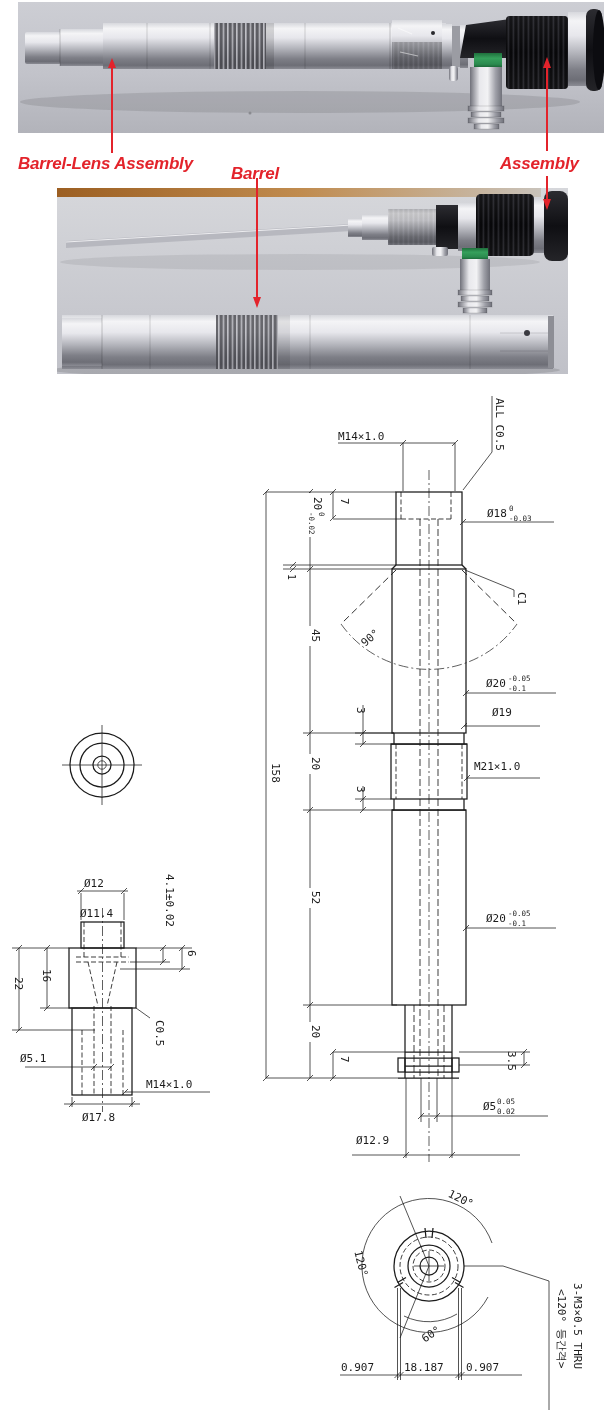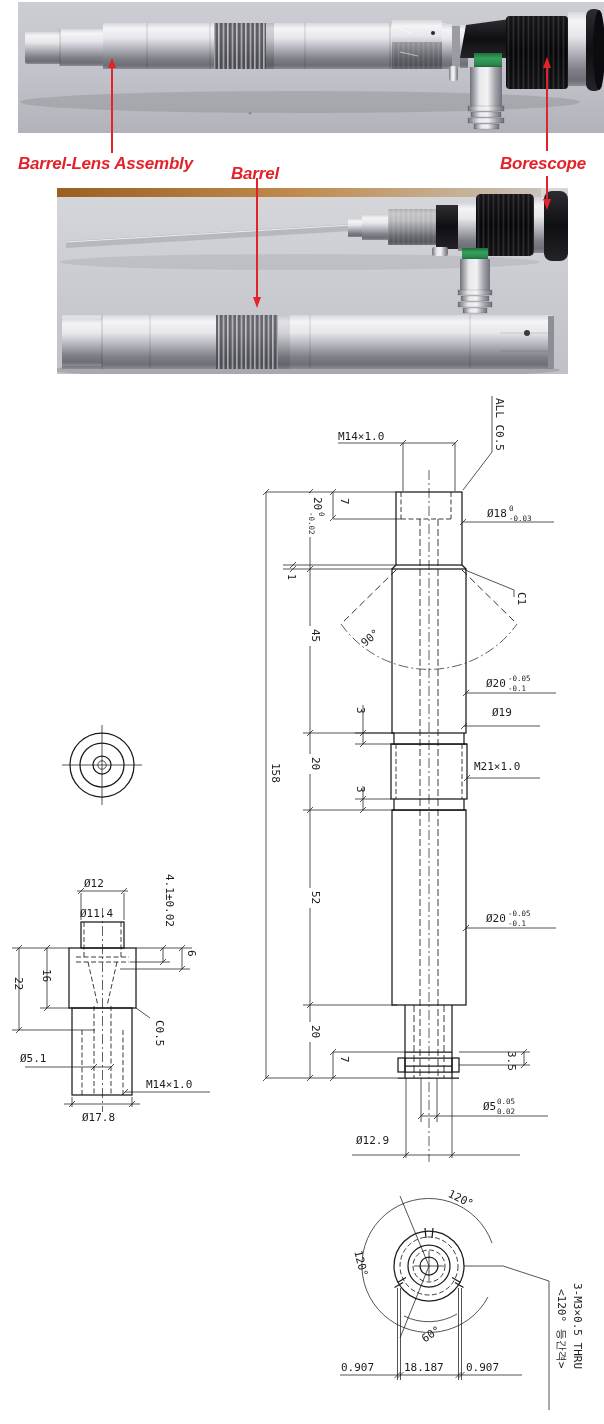--- a/index.html
+++ b/index.html
@@ -188,21 +188,21 @@
       </g>
       <g>
         <line x1="547" y1="176" x2="547" y2="200"></line>
           <polygon points="543,199 551,199 547,210" stroke="none"></polygon>
       </g>
     </g>
   </svg>
 
   <div class="caption" style="left:18px;top:154px">Barrel-Lens Assembly</div>
   <div class="caption" style="left:231px;top:164px">Barrel</div>
-  <div class="caption" style="left:500px;top:154px">Borescope</div>
+  <div class="caption" style="left:500px;top:154px">Assembly</div>
 
   <svg class="draw-svg" style="top:385px" width="604" height="1039" viewBox="0 385 604 1039">
 
     <g>
       <line x1="62" y1="765" x2="142" y2="765" class="dim"></line>
       <line x1="102" y1="725" x2="102" y2="805" class="dim"></line>
       <circle cx="102" cy="765" r="32" class="ol" stroke-width="1"></circle>
       <circle cx="102" cy="765" r="22" class="ol" stroke-width="2.4"></circle>
       <circle cx="102" cy="765" r="9" class="ol" stroke-width="1"></circle>
       <circle cx="102" cy="765" r="4.2" class="dim"></circle>

